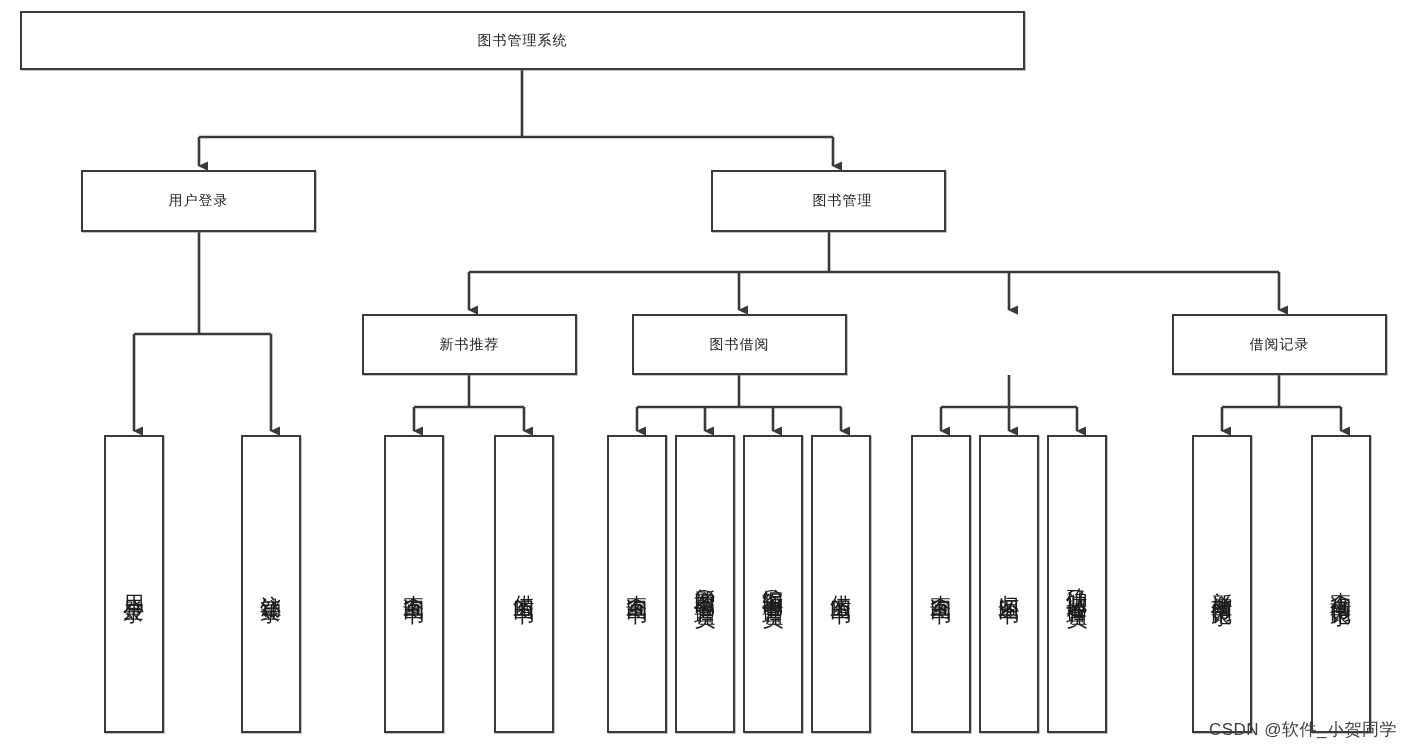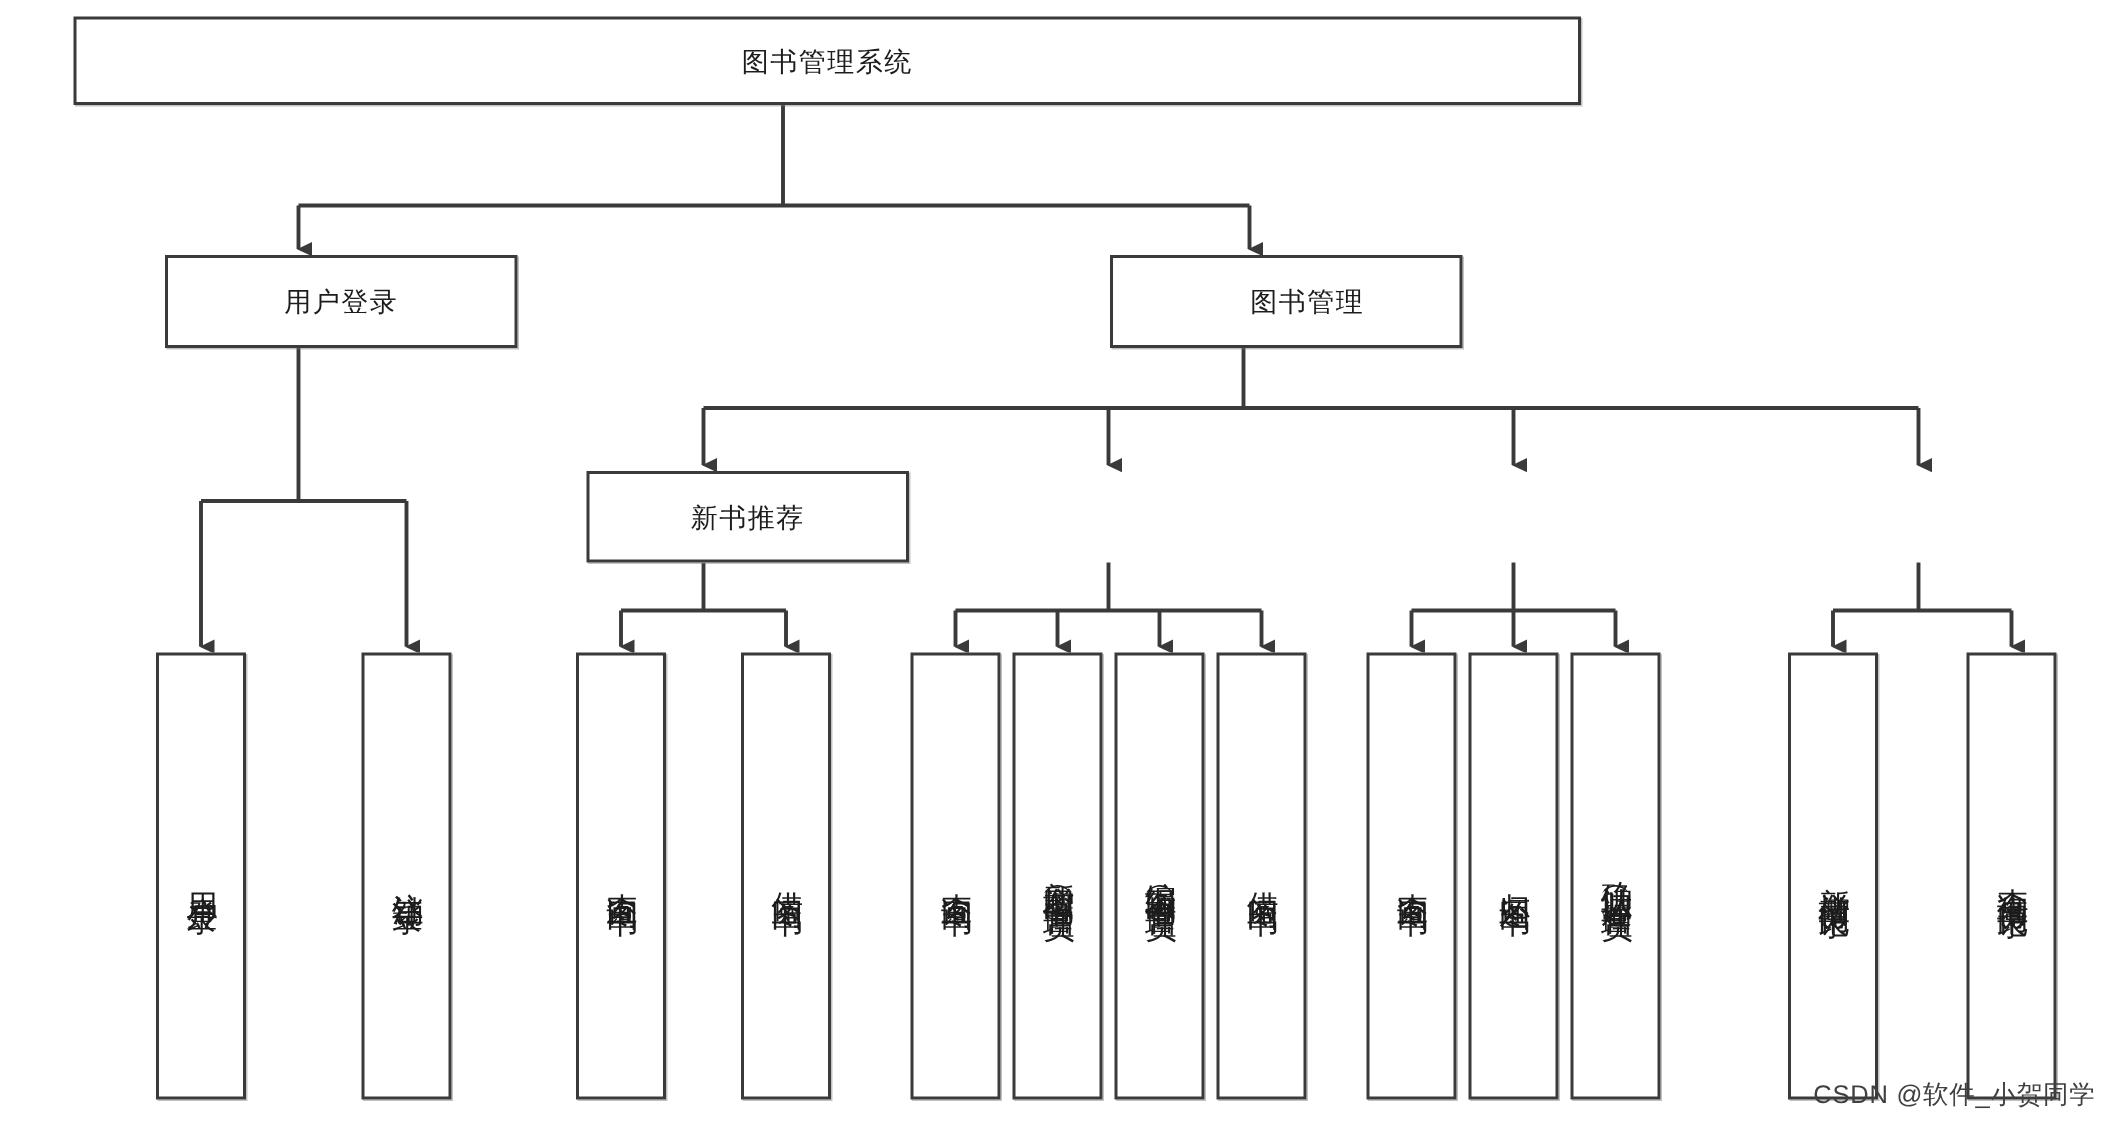--- a/index.html
+++ b/index.html
@@ -31,23 +31,22 @@
     box-sizing: border-box;
     background: #ffffff;
     border: 2px solid #3a3a3a;
     display: flex;
     align-items: center;
     justify-content: center;
     color: #1c1c1c;
     box-shadow: 1px 1px 0 rgba(120,120,120,0.45);
   }
   .node.horiz {
-    font-size: 18px;
+    font-size: 14px;
     letter-spacing: 1px;
-    margin-left: 29px;
   }
   .node.vert {
     writing-mode: vertical-rl;
     text-orientation: upright;
     font-size: 21px;
     line-height: 1.32;
     letter-spacing: 3px;
     padding: 4px 0;
     text-align: center;
   }
@@ -135,22 +134,28 @@
   </div>
 
   <div class="node horiz" style="left:711px; top:170px; width:235px; height:62px;padding-left:28px;">
     <span>图书管理</span>
   </div>
 
   <div class="node horiz" style="left:362px; top:314px; width:215px; height:61px;">
     <span>新书推荐</span>
   </div>
 
-
-
+  <div class="node horiz" style="left:632px; top:314px; width:215px; height:61px;">
+    <span>图书借阅</span>
+  </div>
+
+
+  <div class="node horiz" style="left:1172px; top:314px; width:215px; height:61px;">
+    <span>借阅记录</span>
+  </div>
 
   <div class="node vert" style="left:104px; top:435px; width:60px; height:298px;">
     <span class="vlabel">用户登录</span>
   </div>
 
   <div class="node vert" style="left:241px; top:435px; width:60px; height:298px;">
     <span class="vlabel">注销登录</span>
   </div>
 
   <div class="node vert" style="left:384px; top:435px; width:60px; height:298px;">

